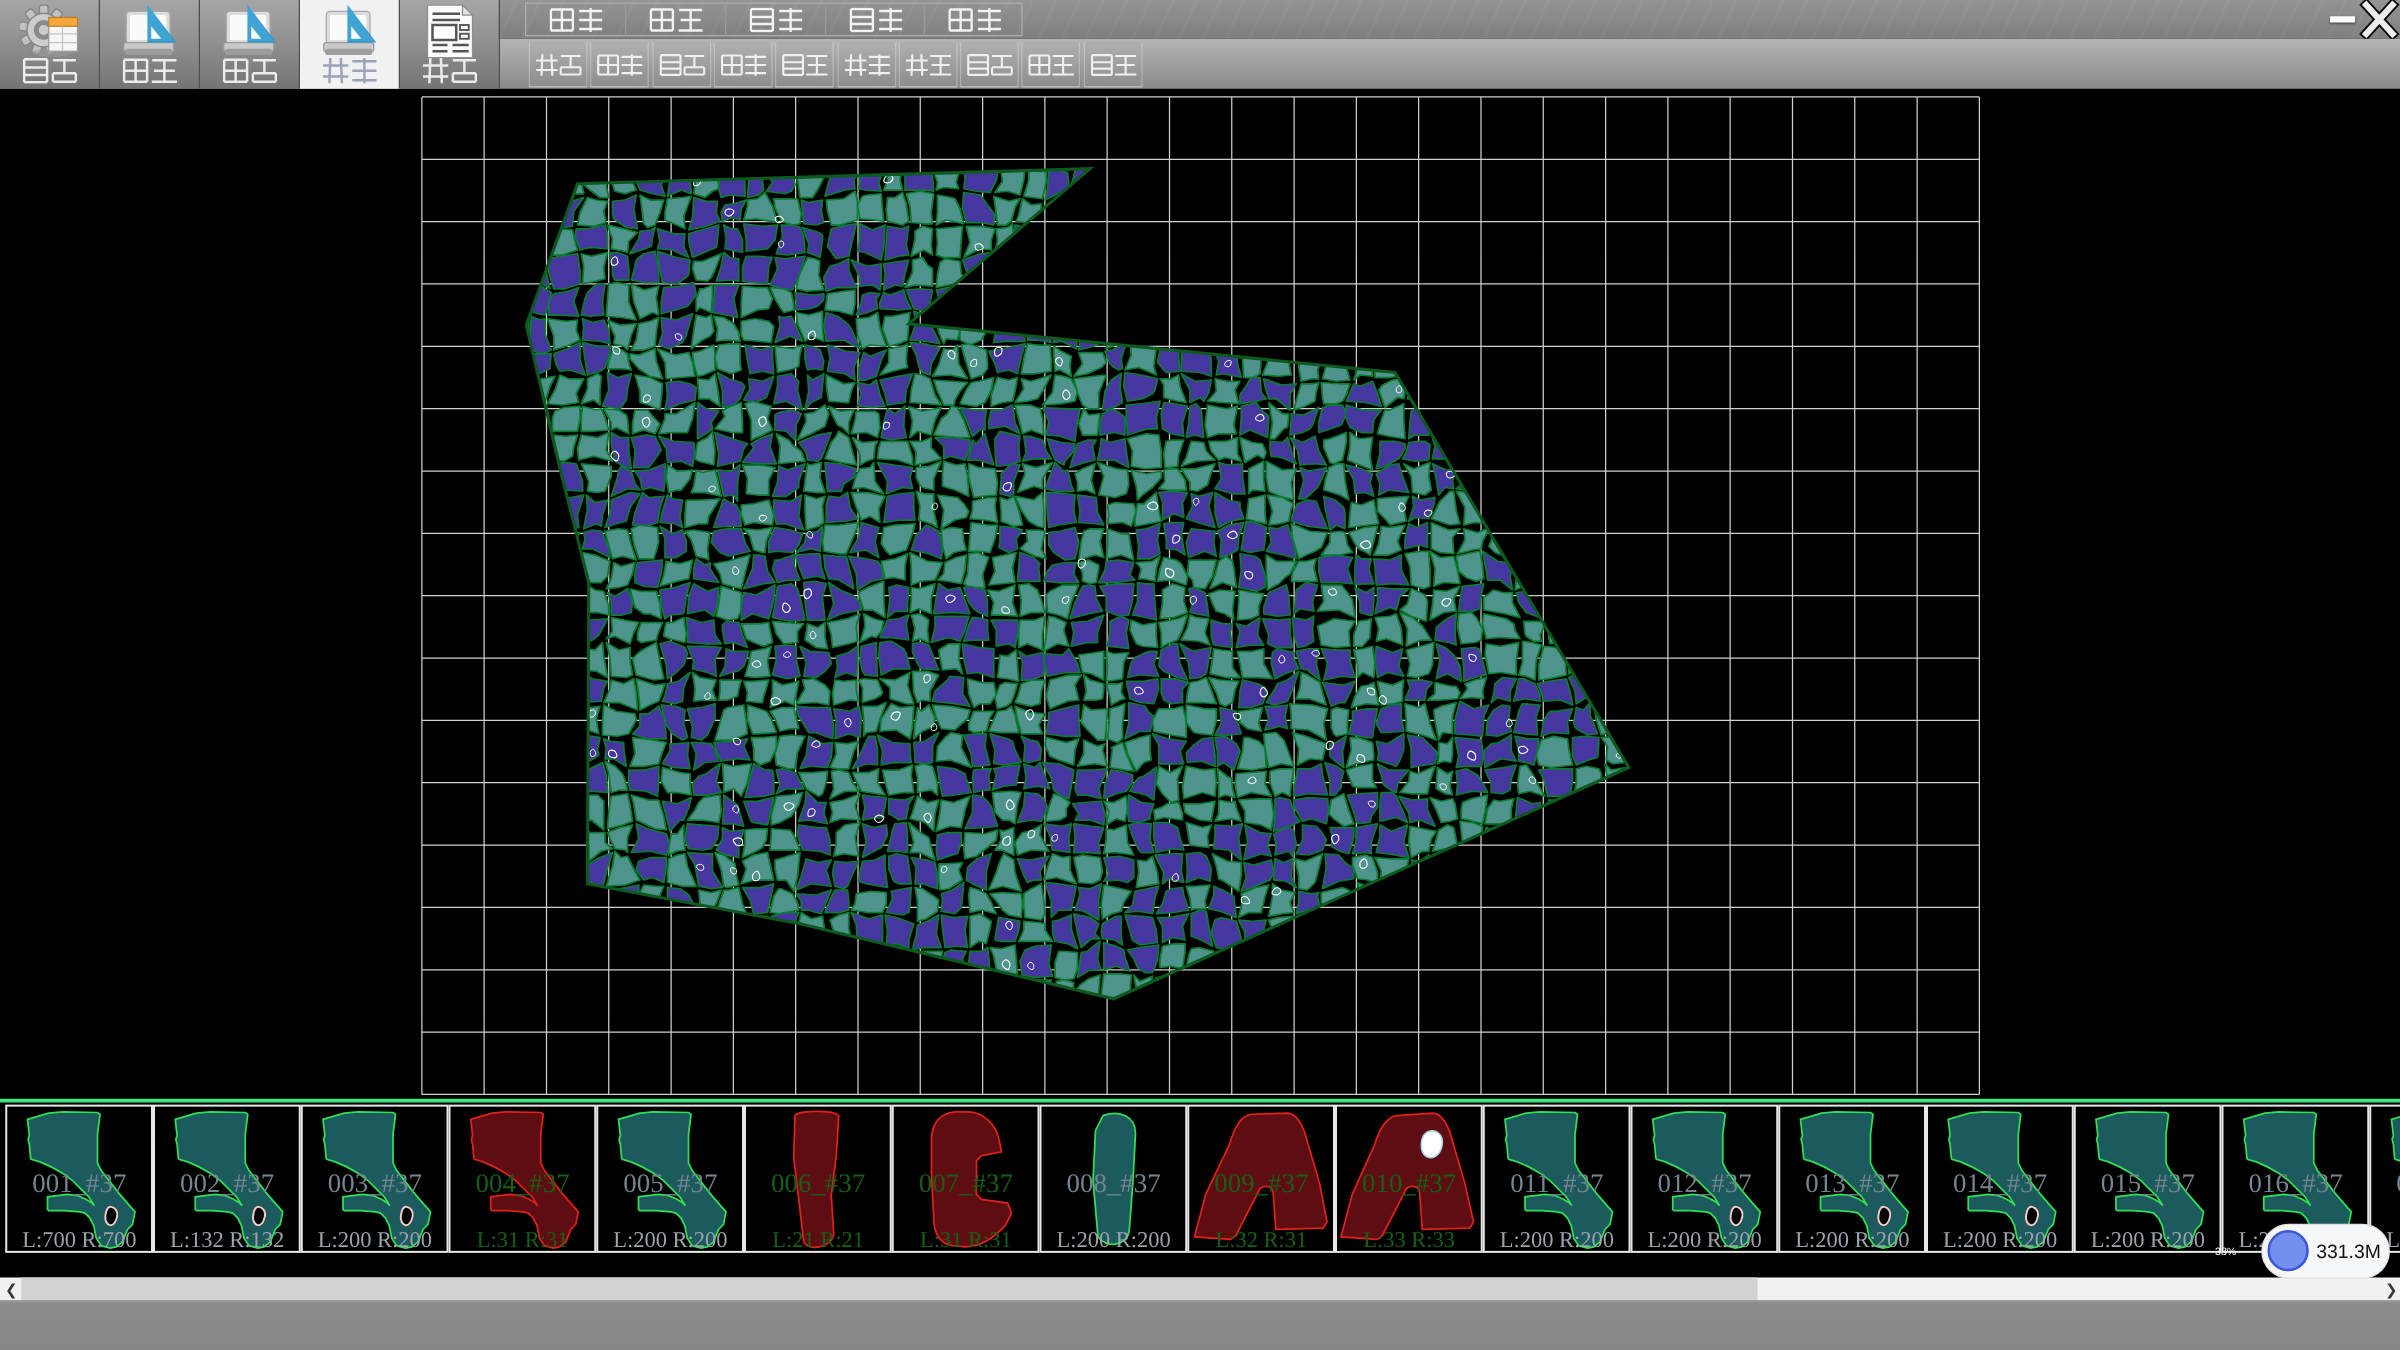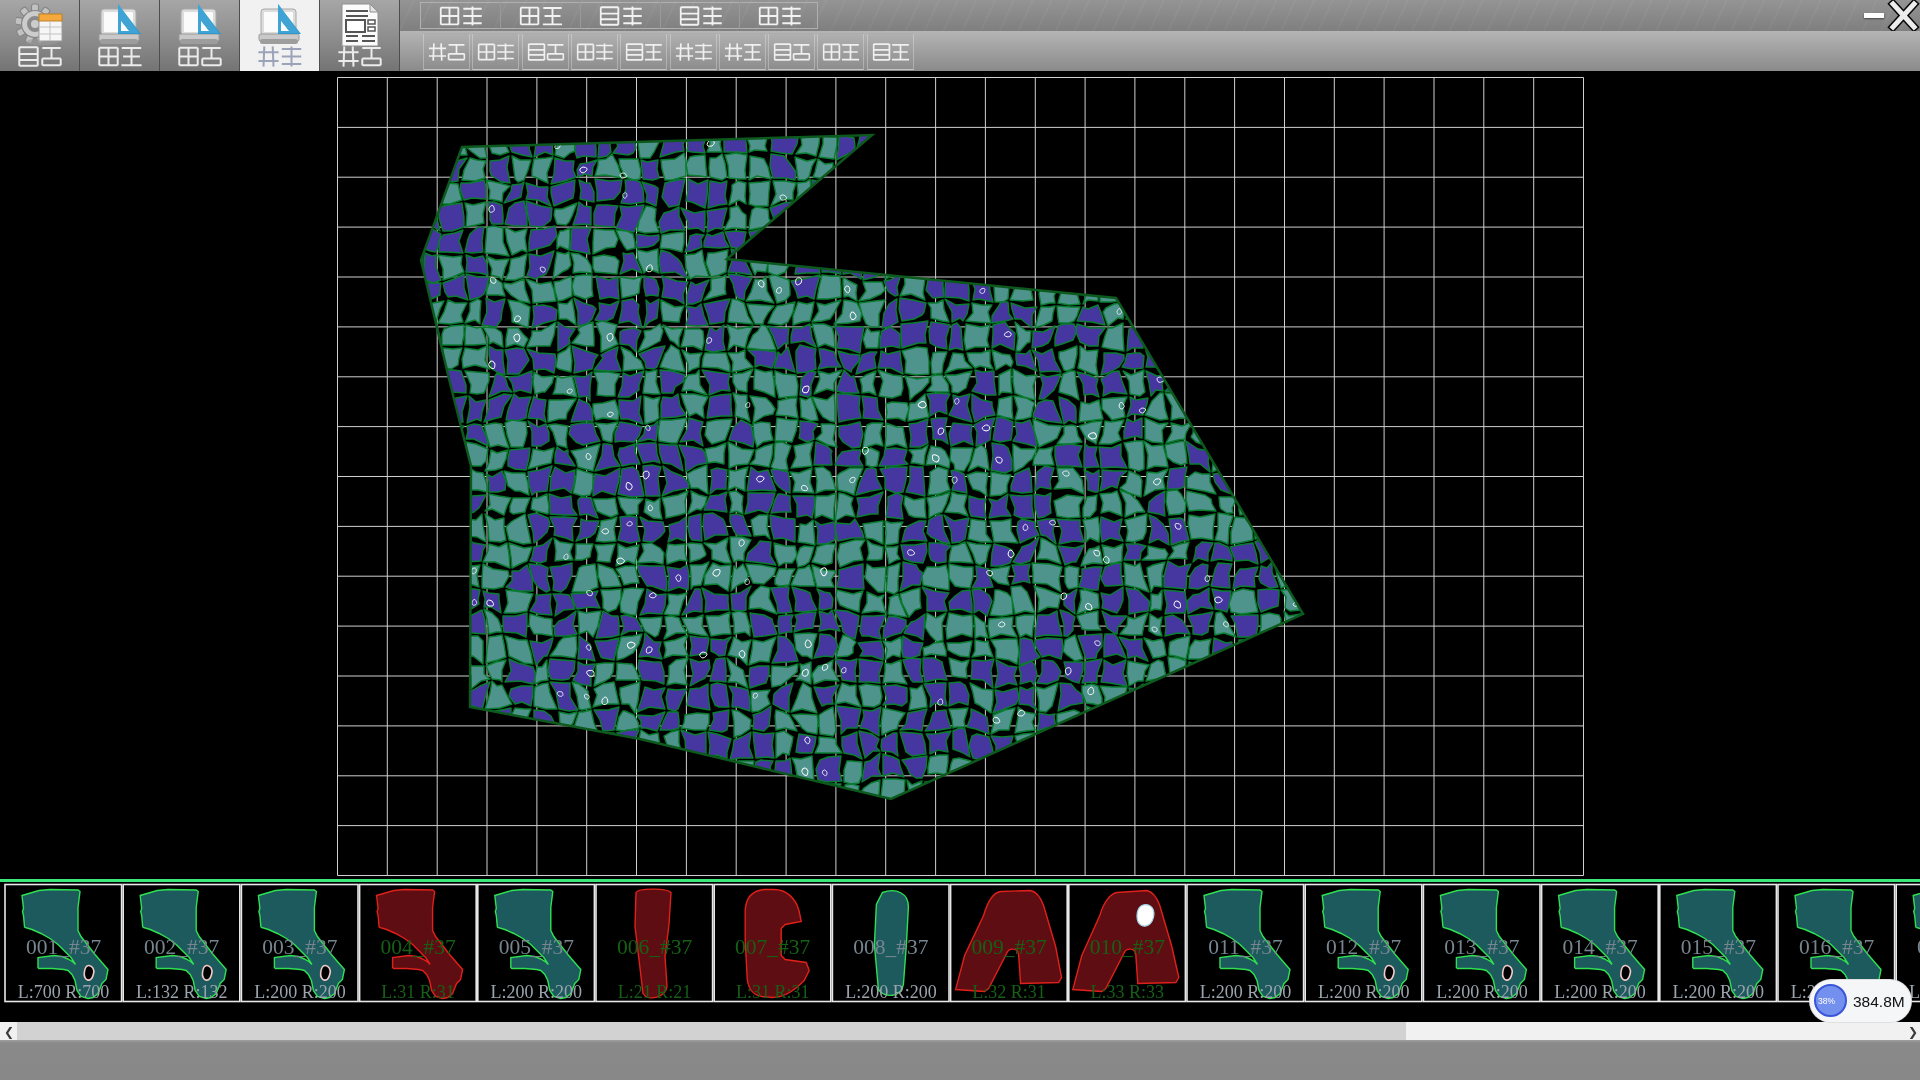--- a/index.html
+++ b/index.html
@@ -1327,13 +1327,13 @@
     <path d="M7,4 L28,27 M28,4 L7,27" stroke="#ededed" stroke-width="5" stroke-linecap="square"></path>
   </svg>
 <div style="position:absolute;left:0;top:879px;width:1920px;height:3px;background:#3de87a"></div>
 <div style="position:absolute;left:0;top:1022px;width:1920px;height:18px;background:#f1f1f1"></div>
 <div style="position:absolute;left:17px;top:1022px;width:1389px;height:18px;background:#d2d2d2"></div>
 <div style="position:absolute;left:4px;top:1025px;font:12px Liberation Sans,sans-serif;color:#3a3a3a">❮</div>
 <div style="position:absolute;left:1908px;top:1025px;font:12px Liberation Sans,sans-serif;color:#3a3a3a">❯</div>
 <div style="position:absolute;left:0;top:1040px;width:1920px;height:40px;background:linear-gradient(180deg,#a0a0a0 0,#8a8a8a 3px,#878787 100%)"></div>
 <div style="position:absolute;left:1810px;top:980px;width:101px;height:42px;border-radius:21px;background:#f5f6f8;box-shadow:0 0 0 1px #e0e0e0"></div>
 <div style="position:absolute;left:1814px;top:984px;width:29px;height:29px;border-radius:50%;background:#7490ee;border:2.5px solid #3a55d8"></div>
-<div style="position:absolute;left:1818px;top:996px;width:26px;text-align:left;font:8.5px Liberation Sans,sans-serif;color:#fff">38%</div>
-<div style="position:absolute;left:1853px;top:993px;font:15.5px Liberation Sans,sans-serif;color:#101010">384.8M</div>
+<div style="position:absolute;left:1763px;top:996px;width:26px;text-align:right;font:8.5px Liberation Sans,sans-serif;color:#fff">38%</div>
+<div style="position:absolute;left:1853px;top:993px;font:15.5px Liberation Sans,sans-serif;color:#101010">331.3M</div>
 </body></html>

